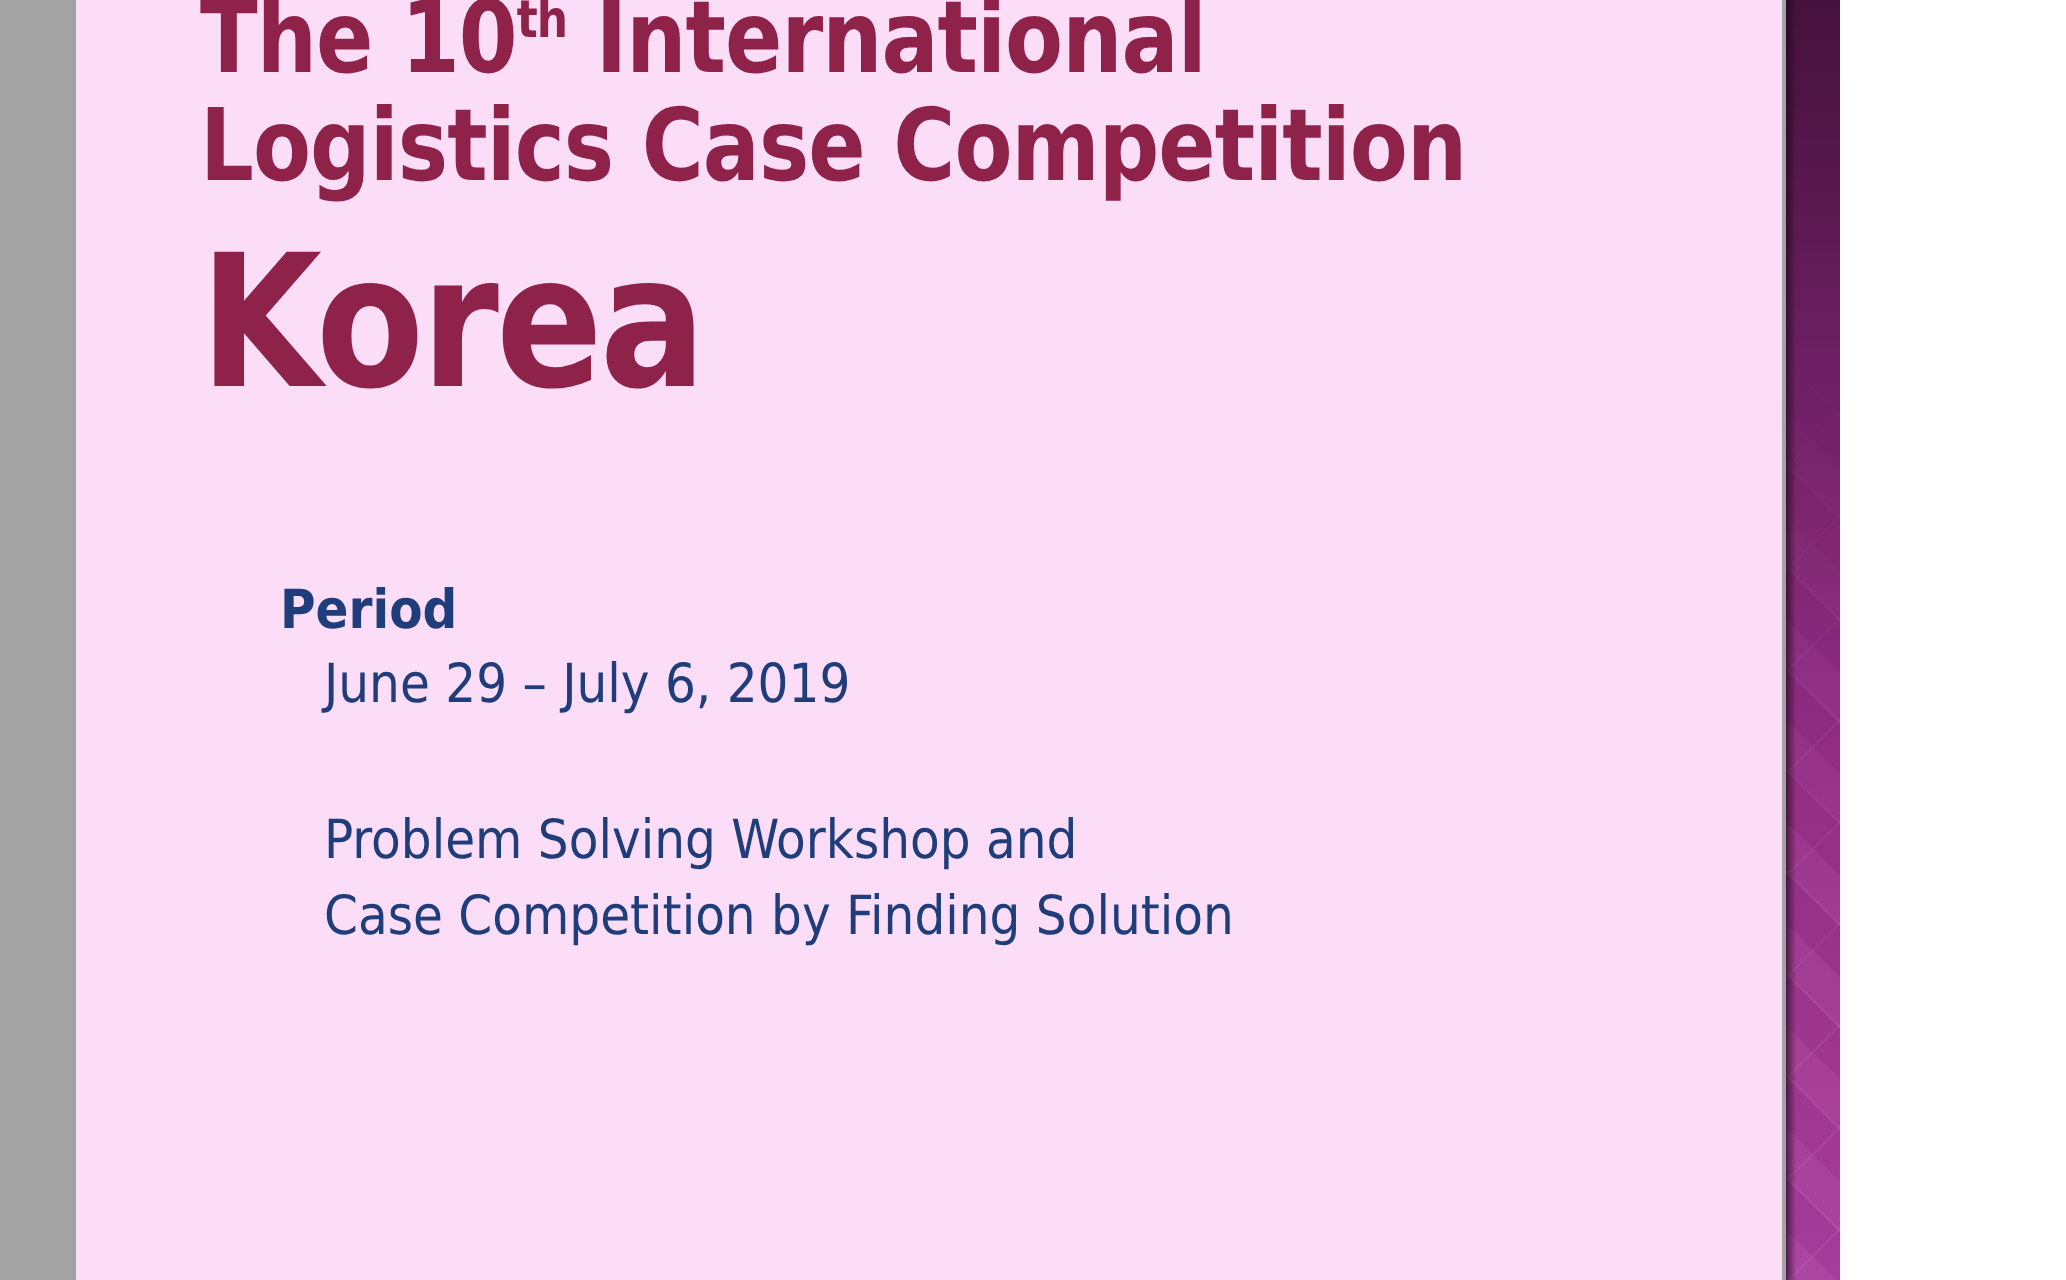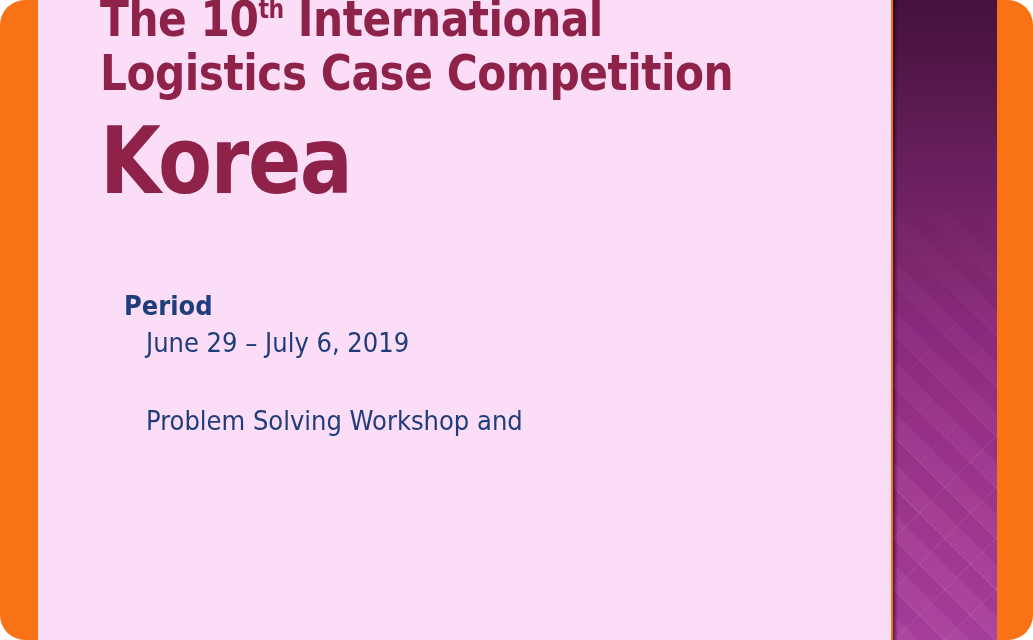--- a/index.html
+++ b/index.html
@@ -9,25 +9,24 @@
   }
   body {
     width: 1033px;
     height: 640px;
     overflow: hidden;
     font-family: "DejaVu Sans", sans-serif;
   }
 
   #slide {
     position: relative;
-    width: 1033px;
+    width: 920px;
     height: 640px;
-    background: #f97316;
+    background: #a3a3a3;
     overflow: hidden;
-    border-radius: 25px;
   }
 
   
   #pink-panel {
     position: absolute;
     left: 38px;
     top: 0;
     width: 853px;
     height: 640px;
     background: #FBDDF8;
@@ -69,21 +68,21 @@
     color: #8E2248;
     white-space: nowrap;
     margin-top: 10px;
     transform: scaleX(0.95);
     transform-origin: left center;
   }
 
   
   #info-block {
     position: absolute;
-    left: 124px;
+    left: 140px;
     top: 288px;
     width: 700px;
     color: #1F3D7A;
   }
 
   .info-heading {
     font-family: "DejaVu Sans Condensed", "Liberation Sans Narrow", "Liberation Sans", sans-serif;
     font-weight: 700;
     font-size: 27px;
     line-height: 36px;
@@ -172,20 +171,21 @@
     <div id="title-korea">Korea</div>
   </div>
 
   <div id="info-block">
     <div class="info-heading">Period</div>
     <div class="info-text">June 29 – July 6, 2019</div>
 
     <div class="block-gap"></div>
 
     <div class="info-text">Problem Solving Workshop and</div>
+    <div class="info-text">Case Competition by Finding Solution</div>
   </div>
 
   <div id="deco-bar">
     <div id="deco-pattern"></div>
     <div id="deco-edge"></div>
   </div>
 
 </div>
 
 </body></html>

